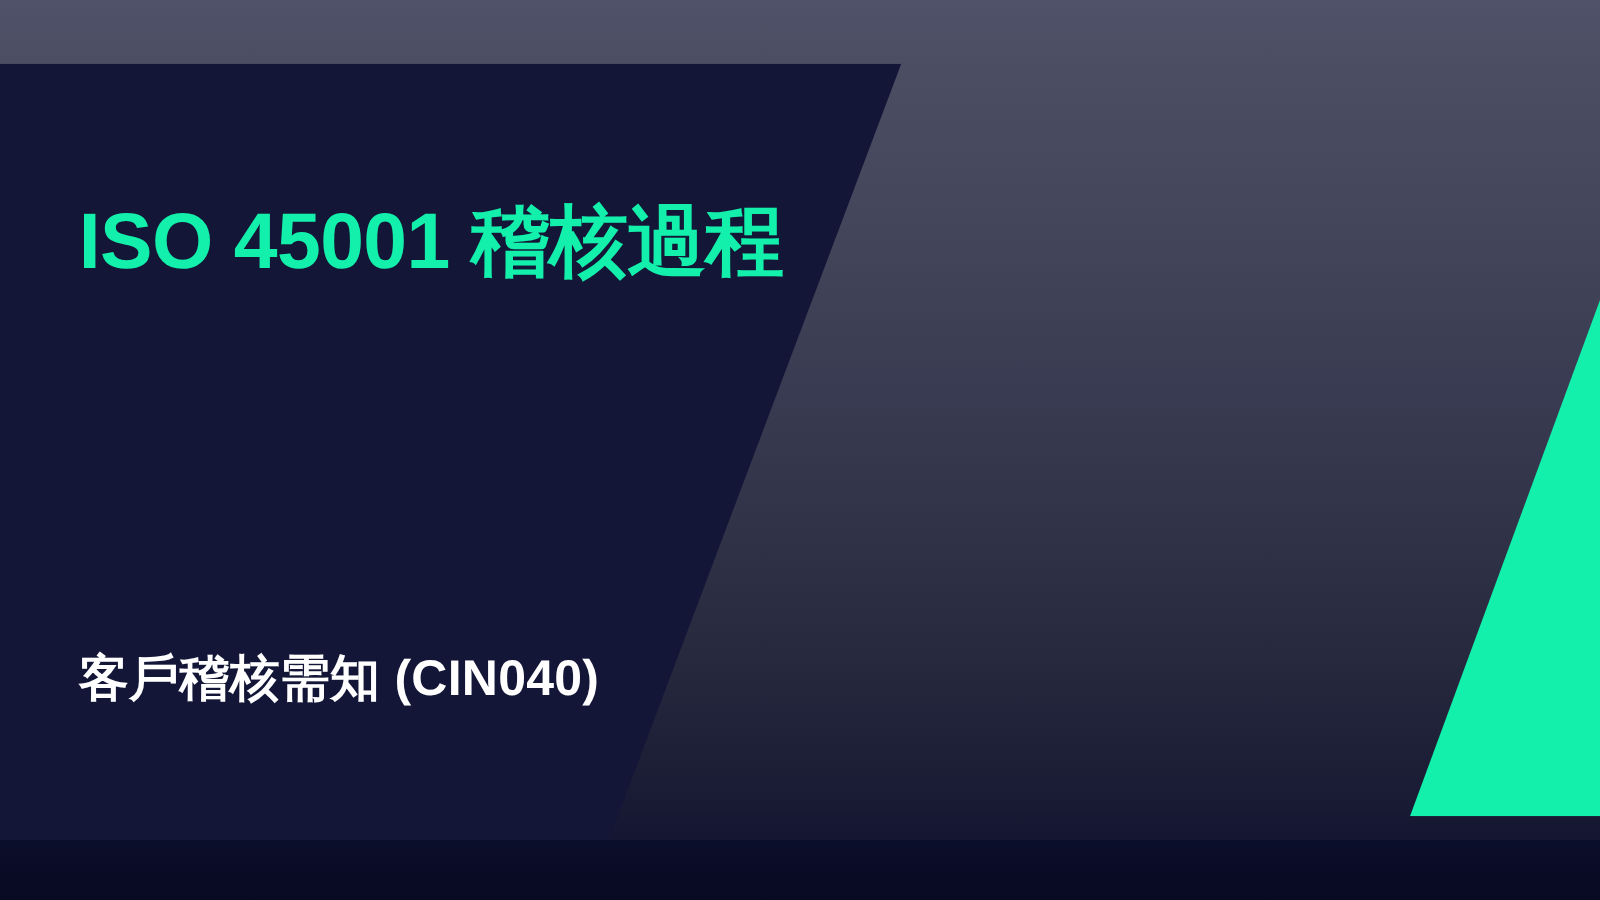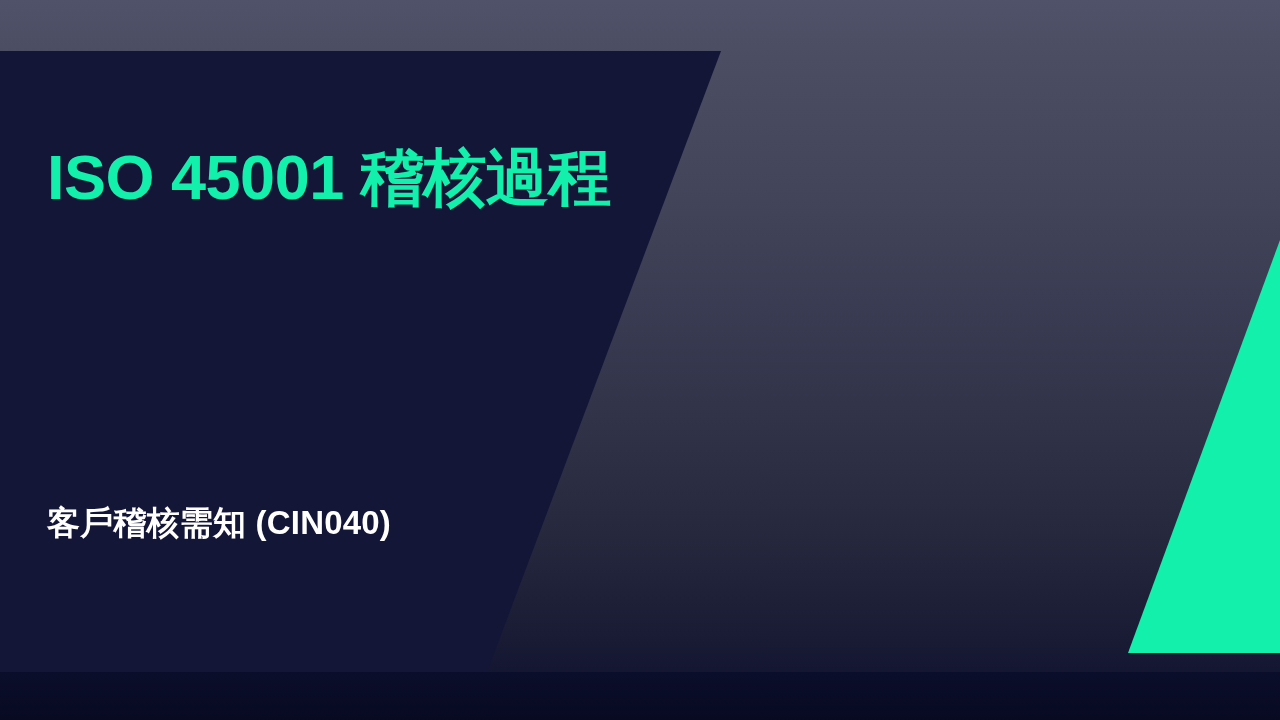--- a/index.html
+++ b/index.html
@@ -77,35 +77,35 @@
     left: 0;
     top: 0;
     width: 1280px;
     height: 720px;
   }
 
   .title {
     position: absolute;
     left: 47px;
     top: 142px;
-    margin: 0;
+    margin: 16px;
     font-size: 63px;
     font-weight: 700;
     line-height: 1.12;
     letter-spacing: -0.5px;
     color: #13f0ab;
     white-space: nowrap;
   }
 
   .subtitle {
     position: absolute;
     left: 47px;
     top: 503px;
-    margin: 0;
-    font-size: 33px;
+    margin: 16px;
+    font-size: 40px;
     font-weight: 700;
     line-height: 1.2;
     letter-spacing: 0.2px;
     color: #ffffff;
     white-space: nowrap;
     text-align: center;
   }
 </style>
 </head>
 <body>

